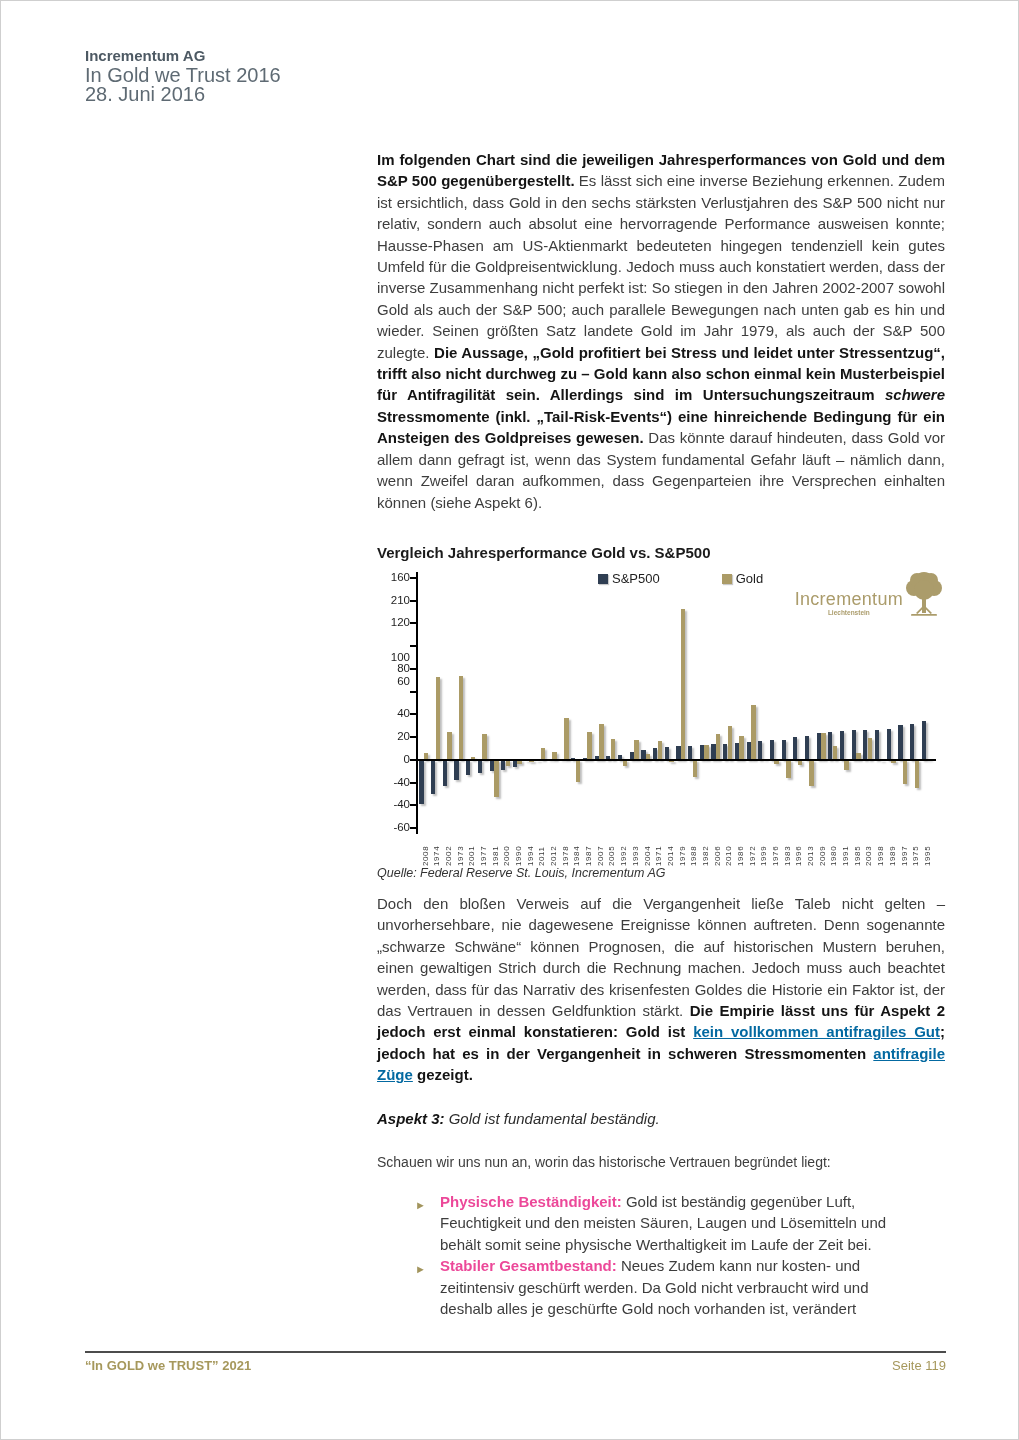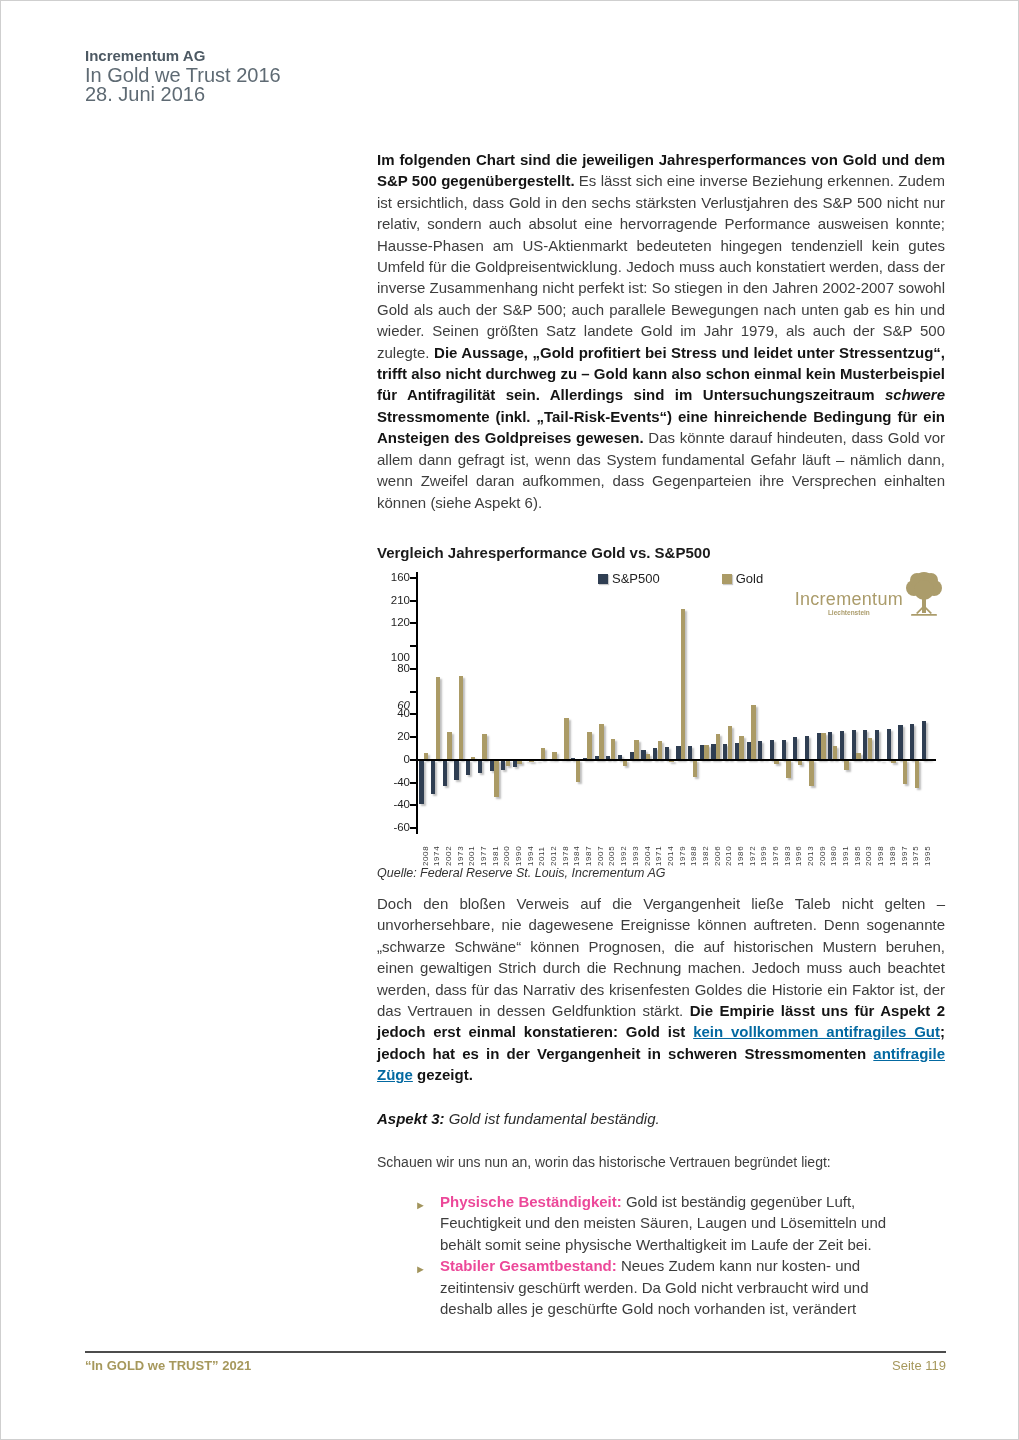--- a/index.html
+++ b/index.html
@@ -121,21 +121,21 @@
     <div class="ytick-label" style="top: -7px;">160</div>
         <div class="ytick-mark" style="top: -1px;"></div>
         <div class="ytick-label" style="top: 15.7273px;">210</div>
         <div class="ytick-mark" style="top: 21.7273px;"></div>
         <div class="ytick-label" style="top: 38.4545px;">120</div>
         <div class="ytick-mark" style="top: 44.4545px;"></div>
         <div class="ytick-label" style="top: 65px; margin-top: 8px;">100</div>
         <div class="ytick-mark" style="top: 67.1818px;"></div>
         <div class="ytick-label" style="top: 83.9091px;">80</div>
         <div class="ytick-mark" style="top: 89.9091px;"></div>
-        <div class="ytick-label" style="top: 121px; font-style: italic;">60</div>
+        <div class="ytick-label" style="top: 97px;">60</div>
         <div class="ytick-mark" style="top: 112.636px;"></div>
         <div class="ytick-label" style="top: 129.364px;">40</div>
         <div class="ytick-mark" style="top: 135.364px;"></div>
         <div class="ytick-label" style="top: 152.091px;">20</div>
         <div class="ytick-mark" style="top: 158.091px;"></div>
         <div class="ytick-label" style="top: 174.818px;">0</div>
         <div class="ytick-mark" style="top: 180.818px;"></div>
         <div class="ytick-label" style="top: 197.545px;">-40</div>
         <div class="ytick-mark" style="top: 203.545px;"></div>
         <div class="ytick-label" style="top: 220.273px;">-40</div>

